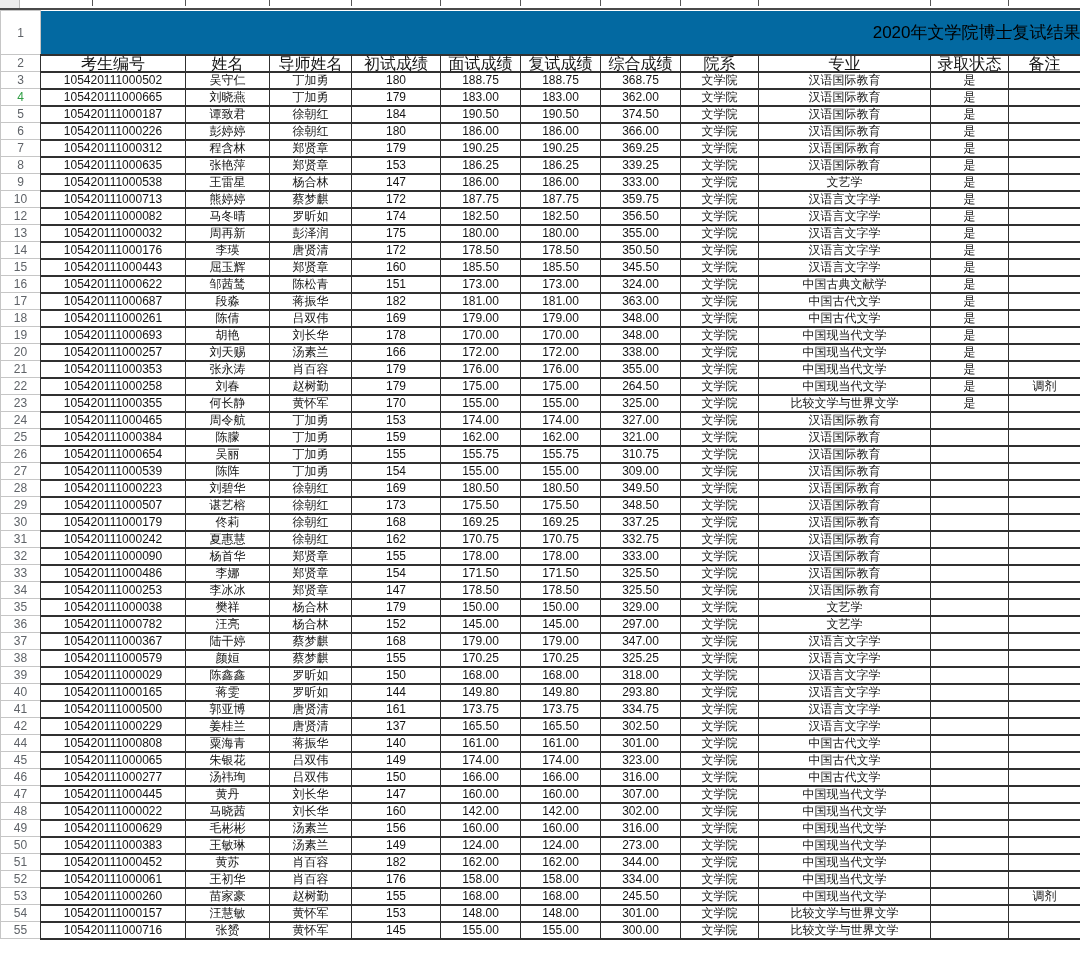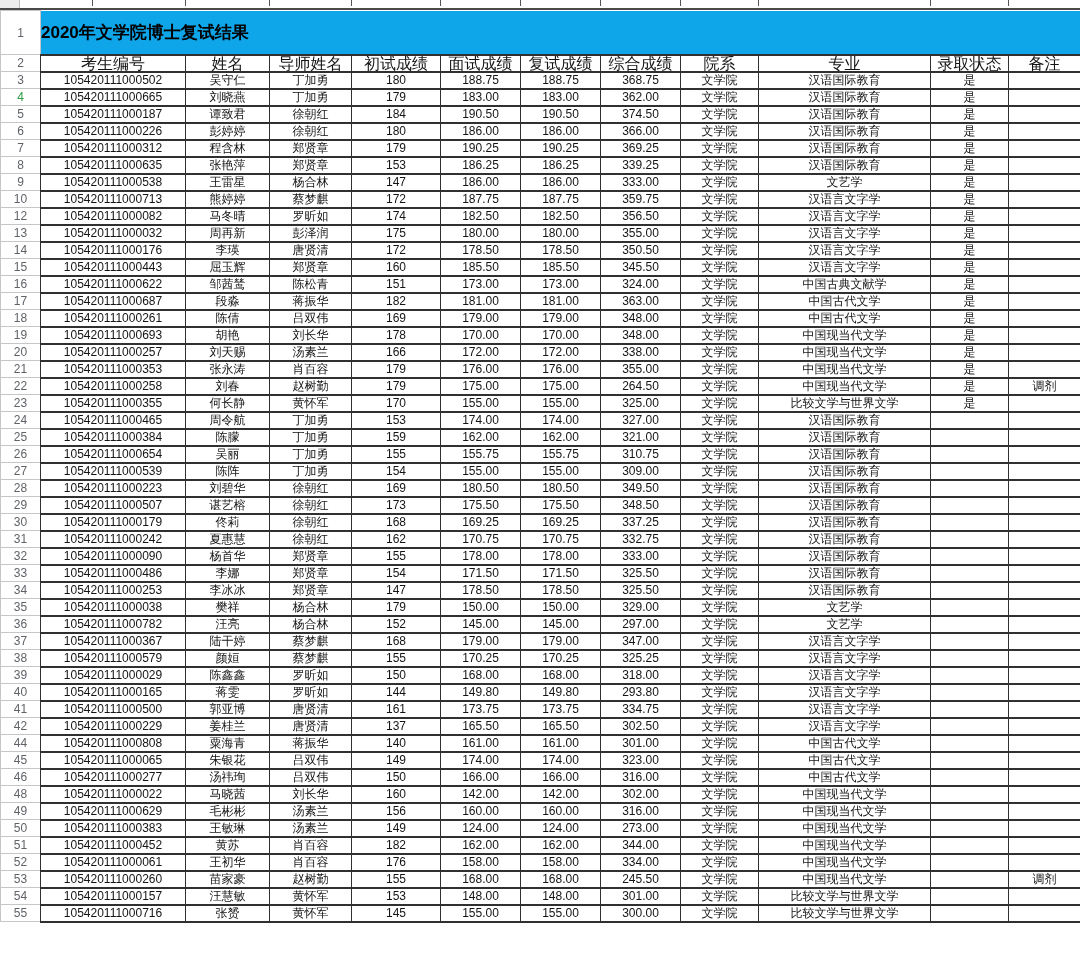--- a/index.html
+++ b/index.html
@@ -19,21 +19,21 @@
     color:#5f6368;font-size:12px;background:#fff;
   }
   td.gutter.green{color:#2f9e44;}
   td.cell{
     border:1px solid #303030;border-top-width:2px;border-bottom-width:2px;
     font-size:12px;line-height:15px;color:#141414;background:#fff;
   }
   tr.title-row{height:44px;}
   td.title-cell{
     border:none;border-left:1px solid #c6c6c6;border-bottom:2px solid #303030;
-    font-size:17px;font-weight:bold;text-align:left;color:#000;background:#0ea5e9;
+    font-size:17px;font-weight:normal;text-align:right;color:#000;background:#0369a1;
   }
   td.hdr{font-size:16px;}
 </style>
 </head>
 <body>
 
 <div class="sheet">
 
   <div class="topstrip">
     <div class="corner"></div>
@@ -666,20 +666,34 @@
       <td class="cell">150</td>
       <td class="cell">166.00</td>
       <td class="cell">166.00</td>
       <td class="cell">316.00</td>
       <td class="cell">文学院</td>
       <td class="cell">中国古代文学</td>
       <td class="cell"></td>
       <td class="cell"></td>
     </tr>
         <tr class="r">
+      <td class="gutter">47</td>
+      <td class="cell">105420111000445</td>
+      <td class="cell">黄丹</td>
+      <td class="cell">刘长华</td>
+      <td class="cell">147</td>
+      <td class="cell">160.00</td>
+      <td class="cell">160.00</td>
+      <td class="cell">307.00</td>
+      <td class="cell">文学院</td>
+      <td class="cell">中国现当代文学</td>
+      <td class="cell"></td>
+      <td class="cell"></td>
+    </tr>
+        <tr class="r">
       <td class="gutter">48</td>
       <td class="cell">105420111000022</td>
       <td class="cell">马晓茜</td>
       <td class="cell">刘长华</td>
       <td class="cell">160</td>
       <td class="cell">142.00</td>
       <td class="cell">142.00</td>
       <td class="cell">302.00</td>
       <td class="cell">文学院</td>
       <td class="cell">中国现当代文学</td>

